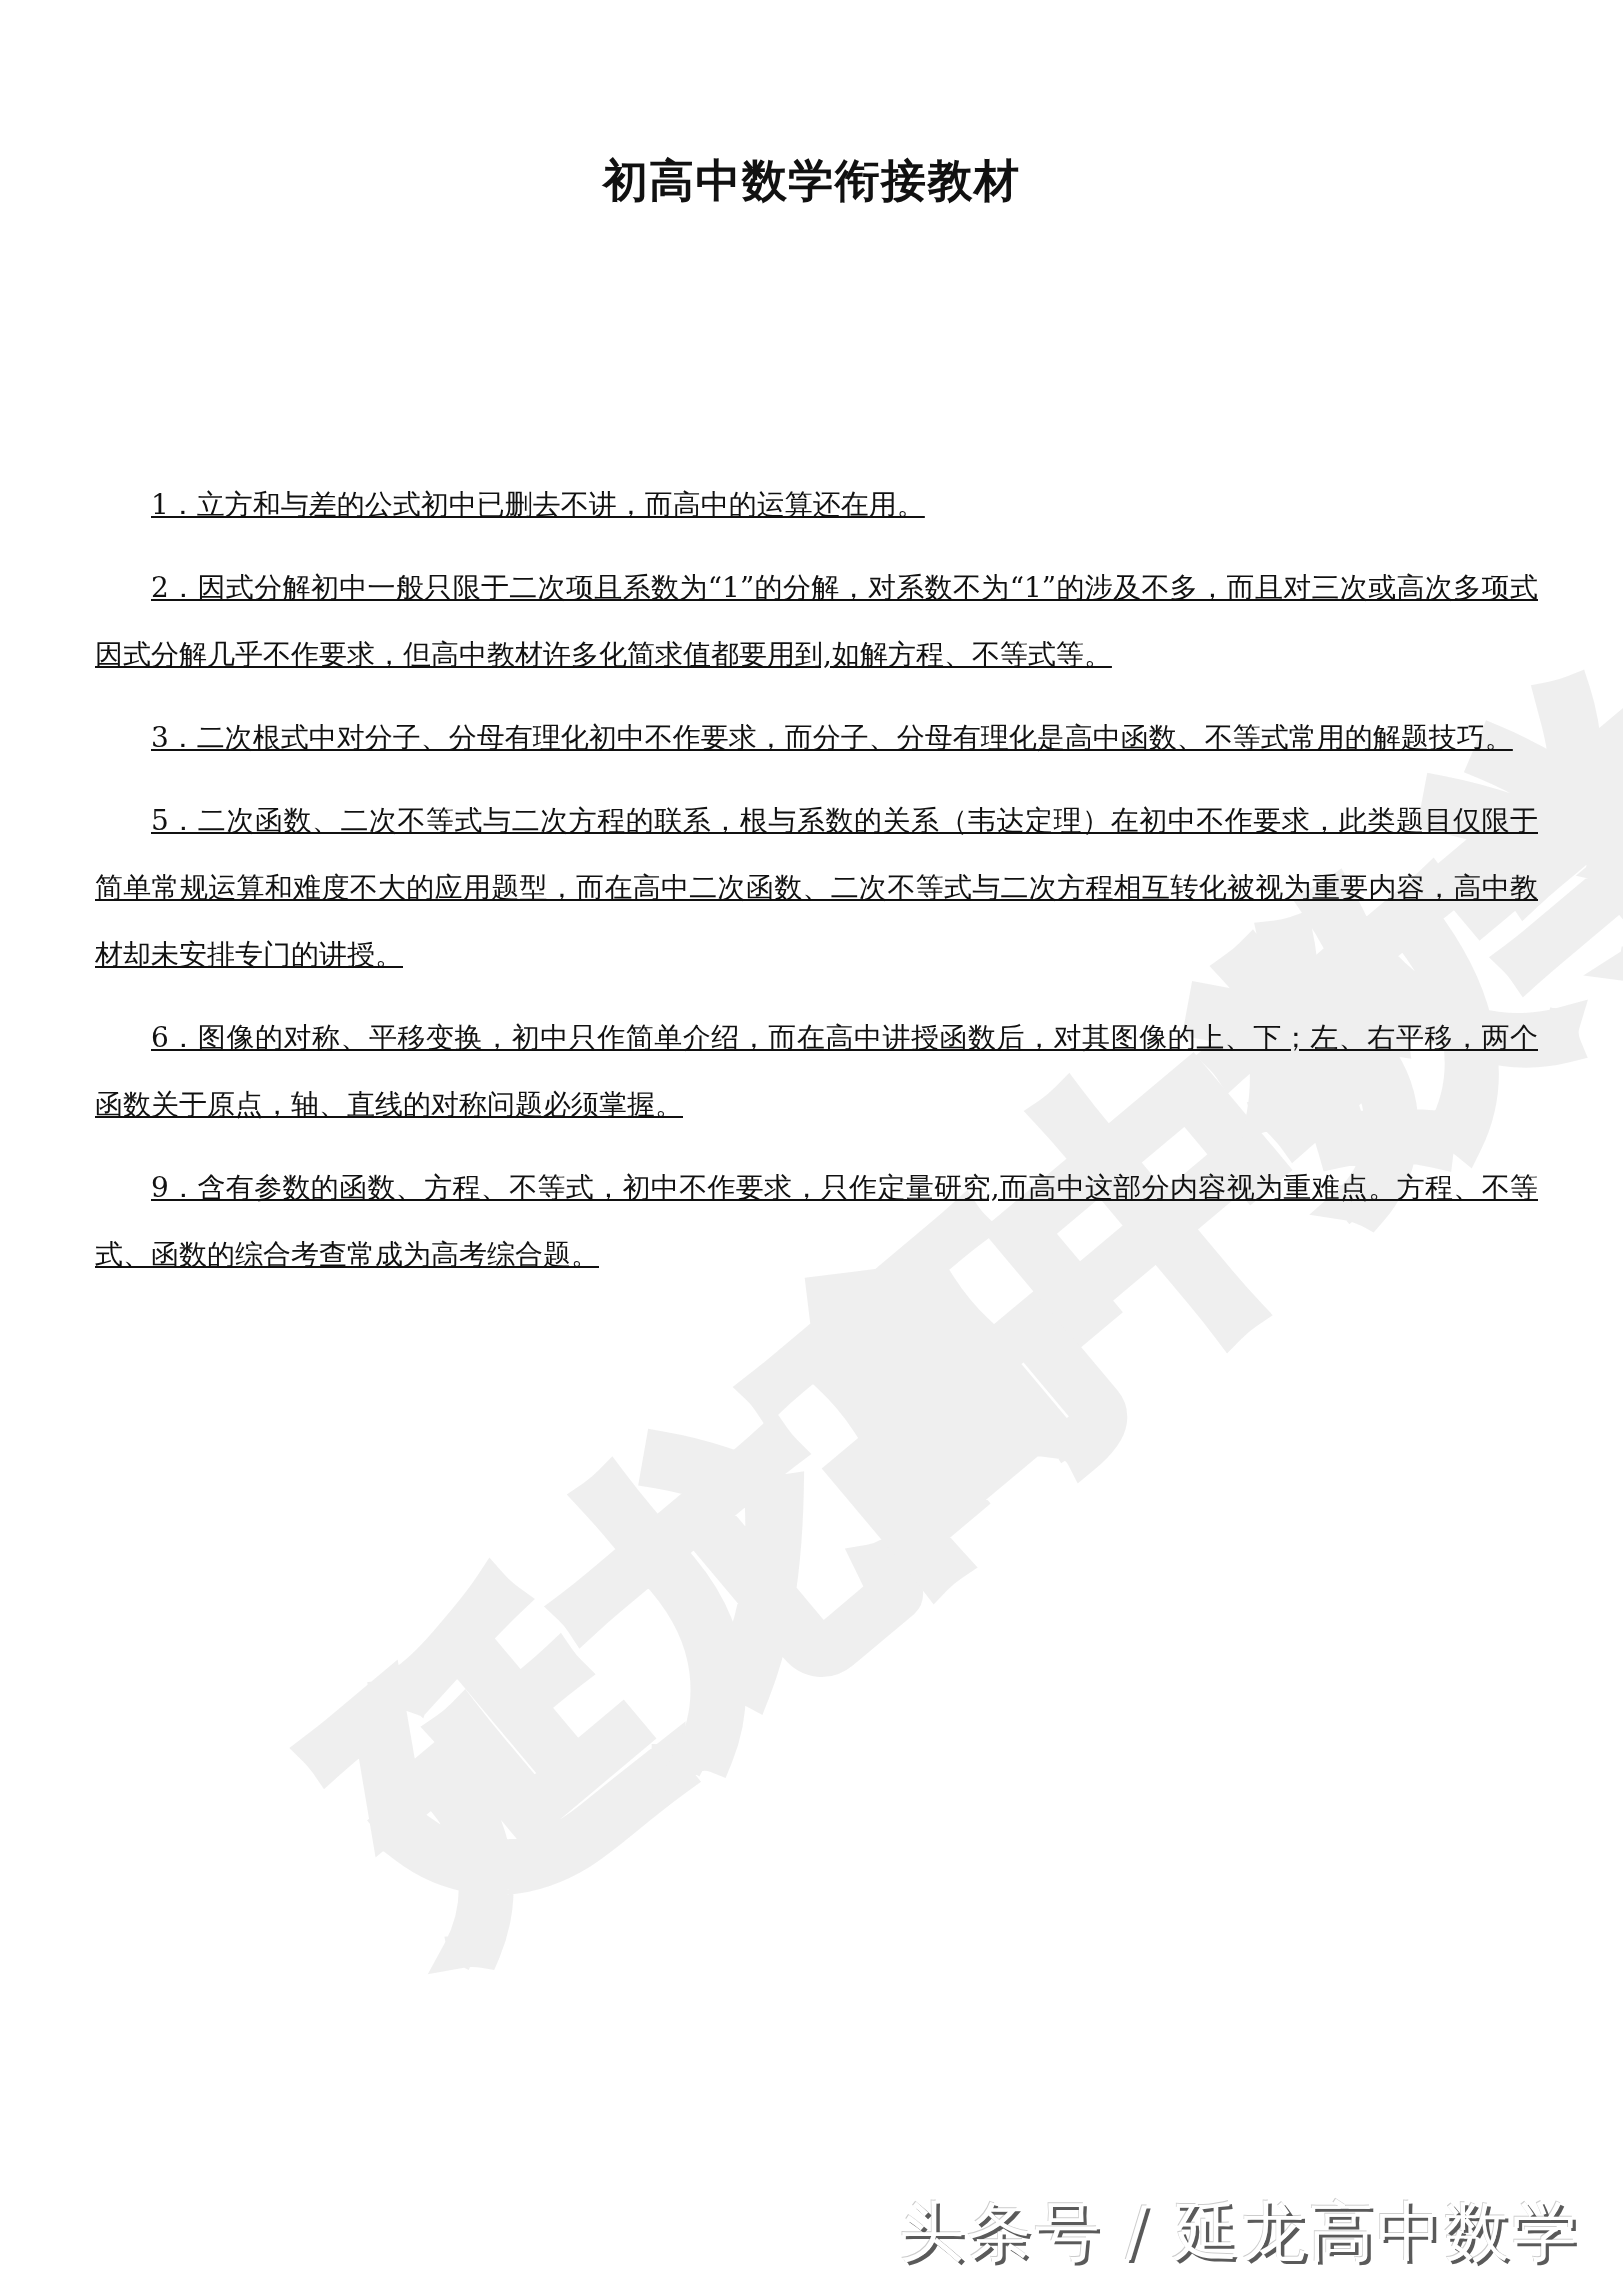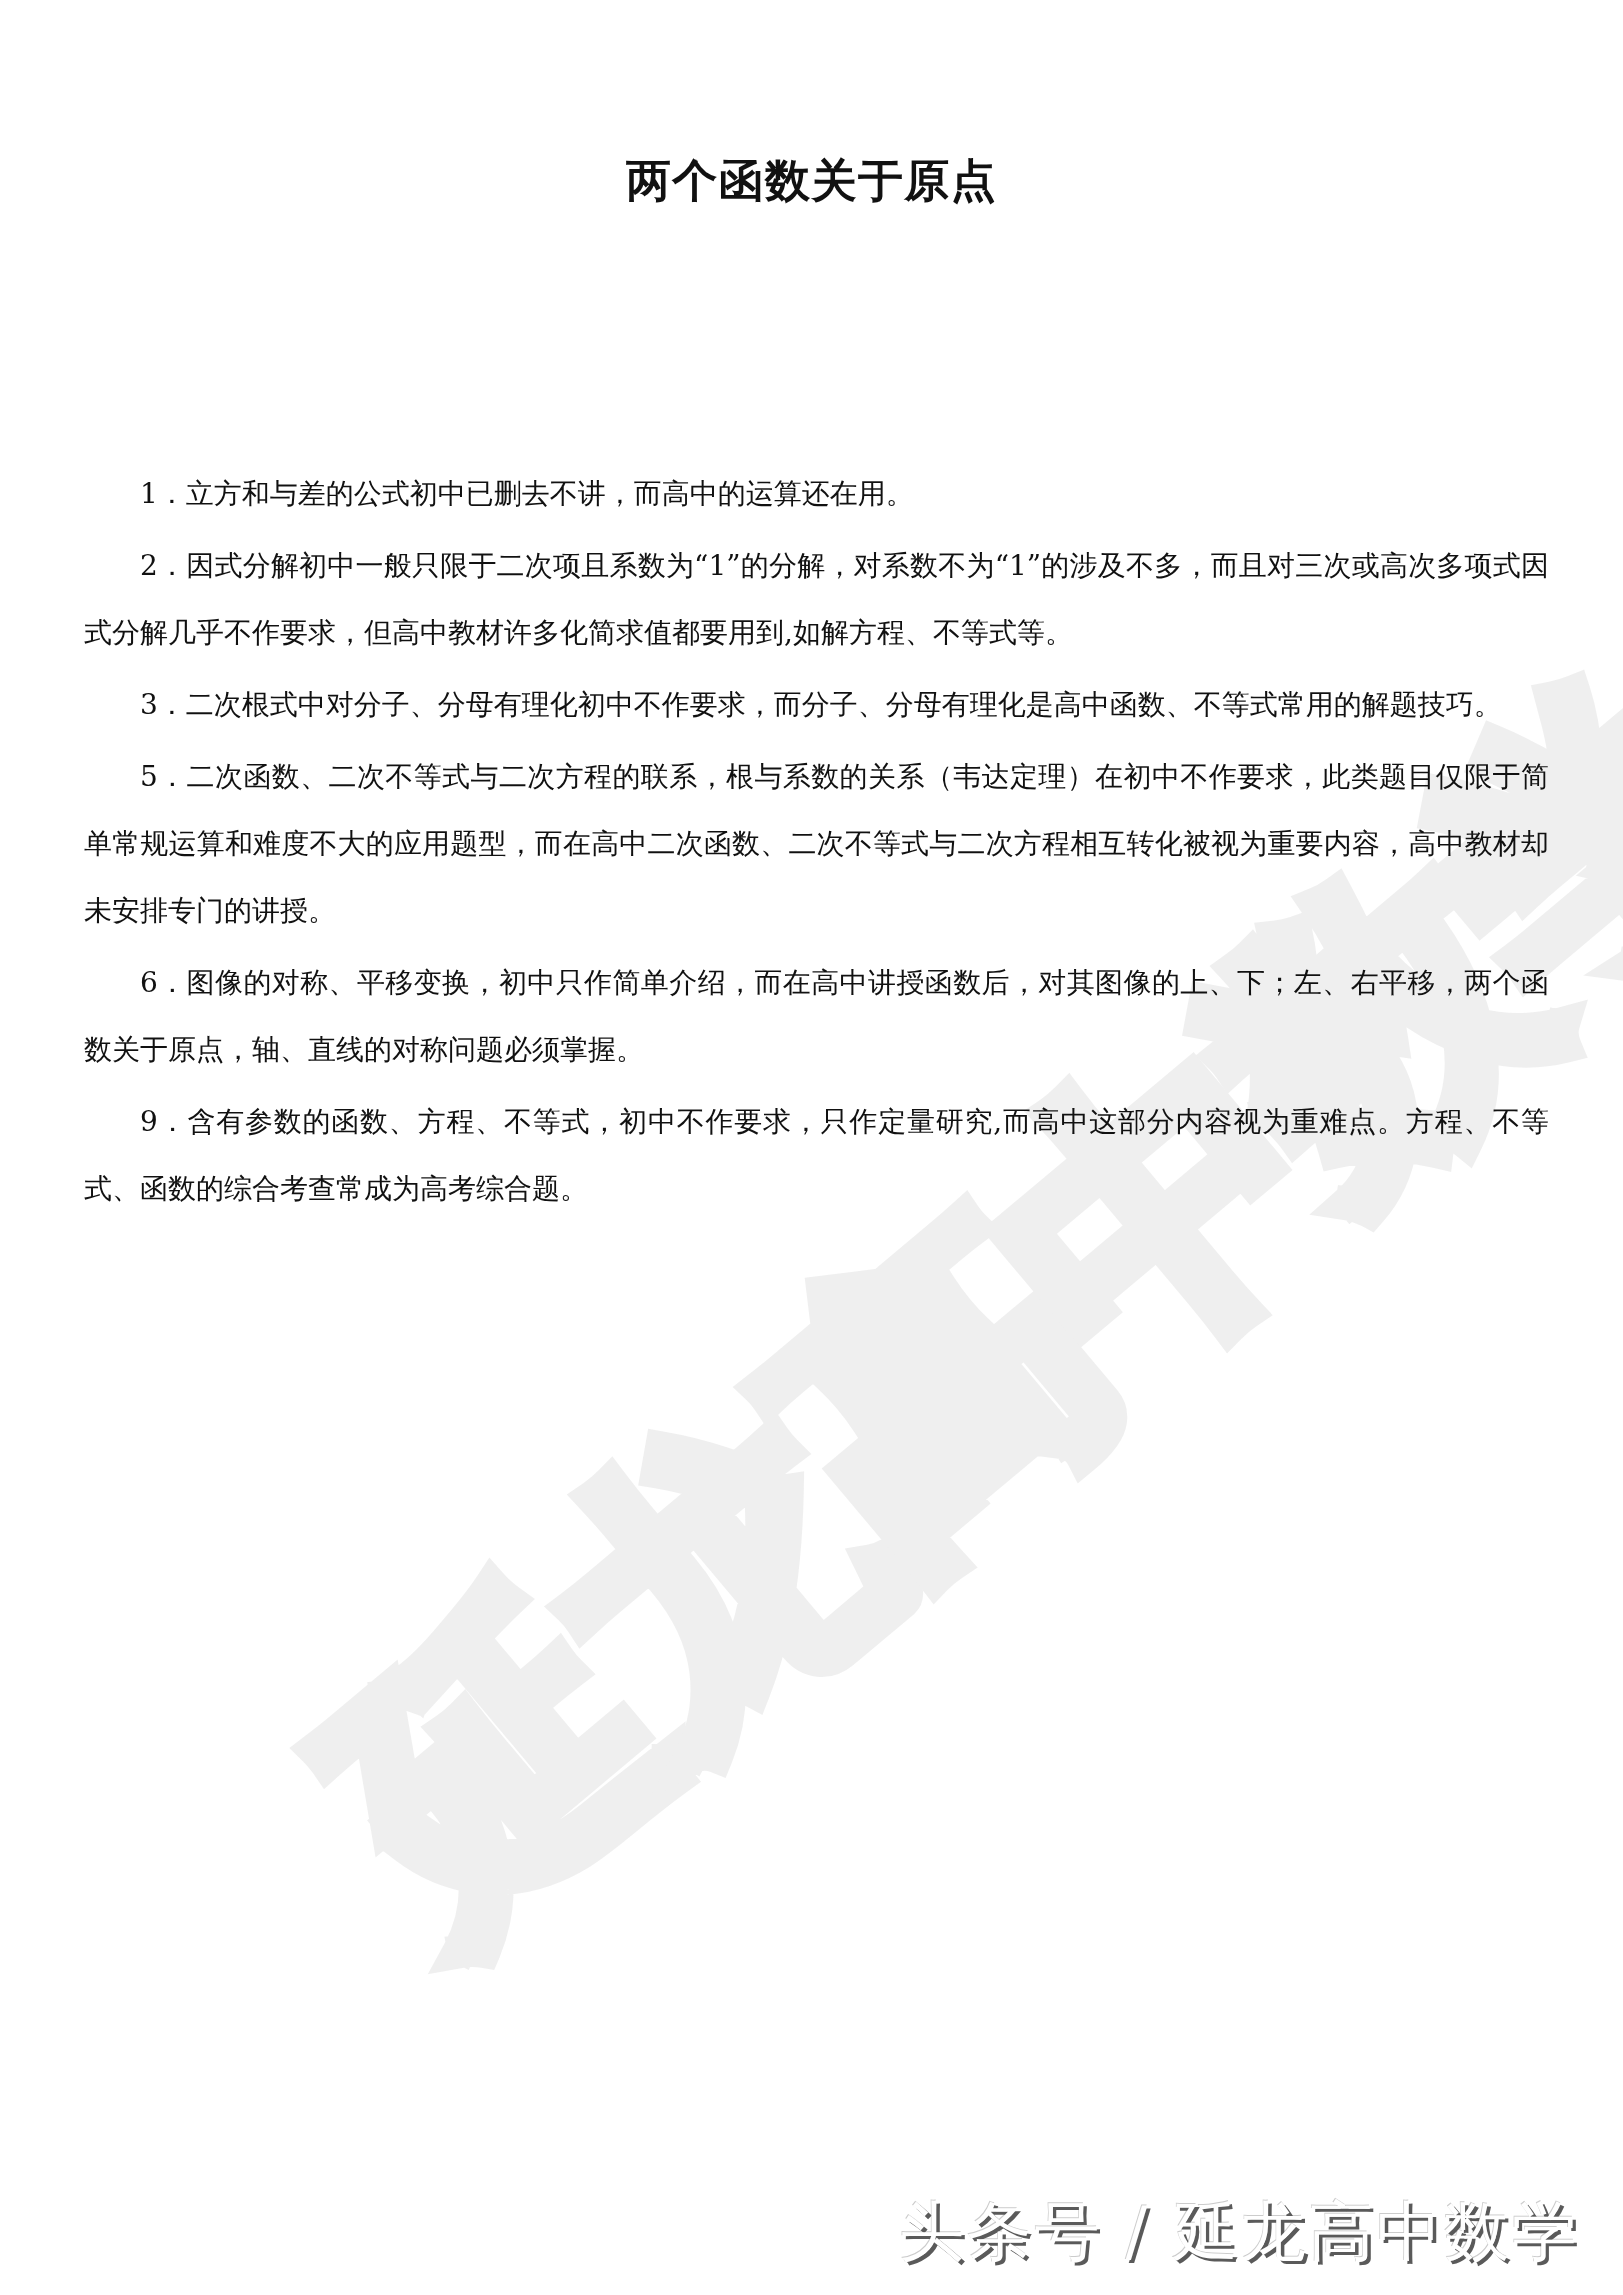--- a/index.html
+++ b/index.html
@@ -26,21 +26,21 @@
     letter-spacing: 1.4px;
   }
   .section-heading {
     position: absolute; left: 166px; top: 386px;
     font-family: "DejaVu Sans", sans-serif; font-weight: bold; font-size: 37px;
   }
   .body-text {
     position: absolute; left: 79px; width: 1475px; top: 455px;
     font-size: 28px; line-height: 67px; text-align: justify;
   }
-  .para { margin: 5px; text-indent: 2em; }
+  .para { margin: 16px; text-indent: 2em; text-decoration: underline; }
   .note {
     position: absolute; left: 136px; top: 1627px;
     font-size: 24.5px; line-height: 41px;
   }
   .footer-brand {
     position: absolute; left: 864px; top: 2188px;
     font-family: "DejaVu Sans", sans-serif; font-size: 65px; color: #ffffff;
     text-shadow: 3.4px 3.4px 0 #5a5a5a, -0.7px -0.7px 0 #cccccc;
     letter-spacing: 2.7px;
     margin-left: 35px;
@@ -48,21 +48,21 @@
 </style>
 </head>
 <body>
 
 <div class="page">
   <div class="watermark">
     <span>延龙高中数学</span>
   </div>
 
   <div class="content">
-    <div class="title">两个函数关于原点</div>
+    <div class="title">初高中数学衔接教材</div>
 
     <div class="body-text">
       <p class="para">1．立方和与差的公式初中已删去不讲，而高中的运算还在用。</p>
       <p class="para">2．因式分解初中一般只限于二次项且系数为“1”的分解，对系数不为“1”的涉及不多，而且对三次或高次多项式因式分解几乎不作要求，但高中教材许多化简求值都要用到,如解方程、不等式等。</p>
       <p class="para">3．二次根式中对分子、分母有理化初中不作要求，而分子、分母有理化是高中函数、不等式常用的解题技巧。</p>
       <p class="para">5．二次函数、二次不等式与二次方程的联系，根与系数的关系（韦达定理）在初中不作要求，此类题目仅限于简单常规运算和难度不大的应用题型，而在高中二次函数、二次不等式与二次方程相互转化被视为重要内容，高中教材却未安排专门的讲授。</p>
       <p class="para">6．图像的对称、平移变换，初中只作简单介绍，而在高中讲授函数后，对其图像的上、下；左、右平移，两个函数关于原点，轴、直线的对称问题必须掌握。</p>
       <p class="para">9．含有参数的函数、方程、不等式，初中不作要求，只作定量研究,而高中这部分内容视为重难点。方程、不等式、函数的综合考查常成为高考综合题。</p>
     </div>
 

